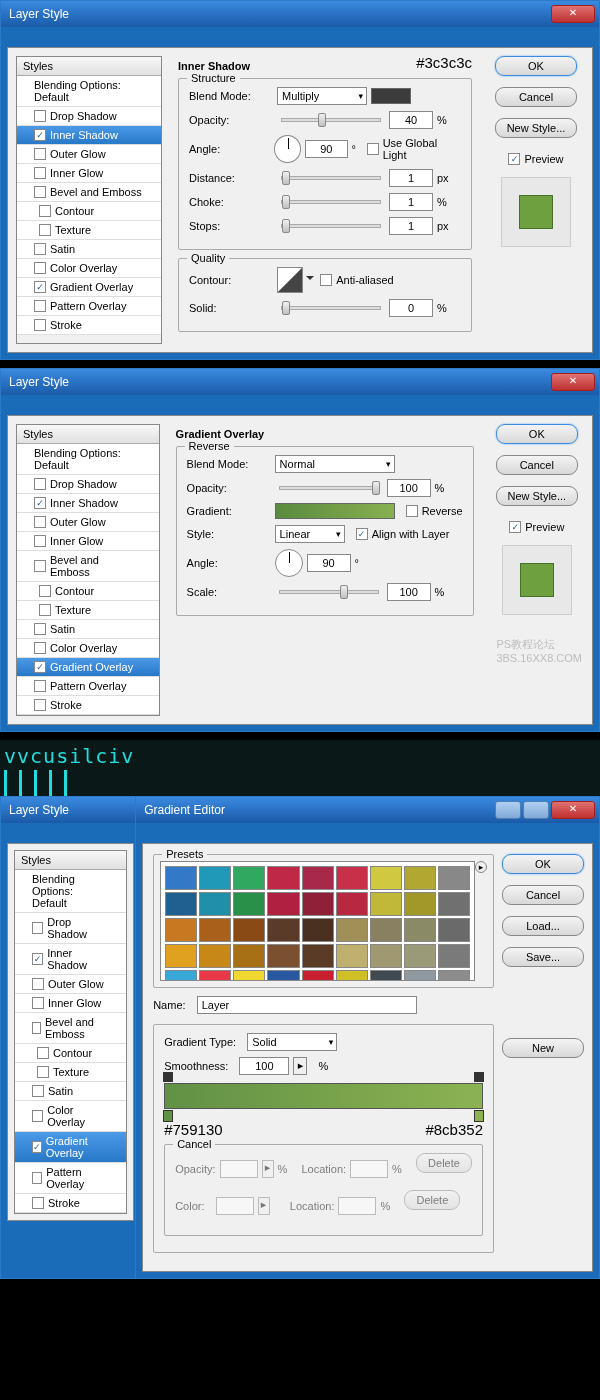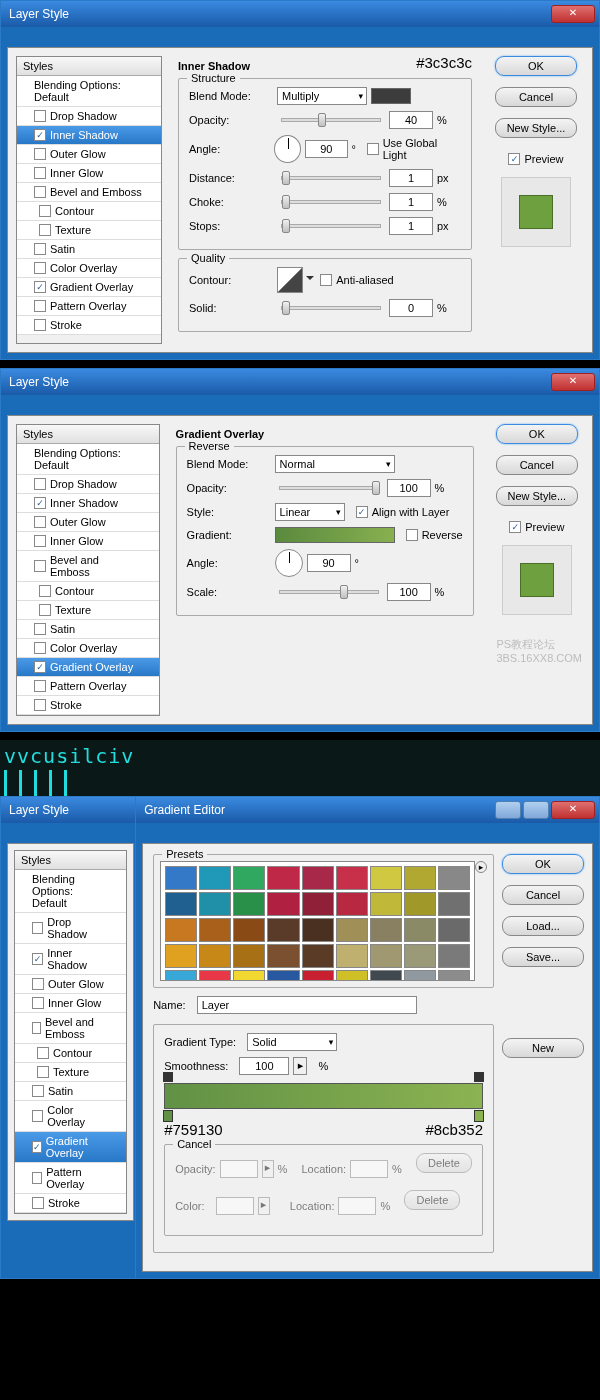--- a/index.html
+++ b/index.html
@@ -261,22 +261,22 @@
             <span class="dd" style="min-width:120px">Normal</span>
           </div>
         <div class="row">
             <span class="lbl">Opacity:</span>
             <span class="sld">
               <span class="sld-h" style="left:92px"></span>
             </span>
             <span class="num">100</span>
             <span>%</span>
           </div>
+        <div class="row"><span class="lbl">Gradient:</span><span class="grad-sw"></span>&nbsp;<span class="cb"></span><span>Reverse</span></div>
         <div class="row"><span class="lbl">Style:</span><span class="dd" style="min-width:70px">Linear</span>&nbsp;<span class="cb chk"></span><span>Align with Layer</span></div>
-        <div class="row"><span class="lbl">Gradient:</span><span class="grad-sw"></span>&nbsp;<span class="cb"></span><span>Reverse</span></div>
         <div class="row">
             <span class="lbl">Angle:</span>
             <span class="dial"></span>
             <span class="num">90</span>
             <span>°</span>
           </div>
         <div class="row">
             <span class="lbl">Scale:</span>
             <span class="sld">
               <span class="sld-h" style="left:60px"></span>

